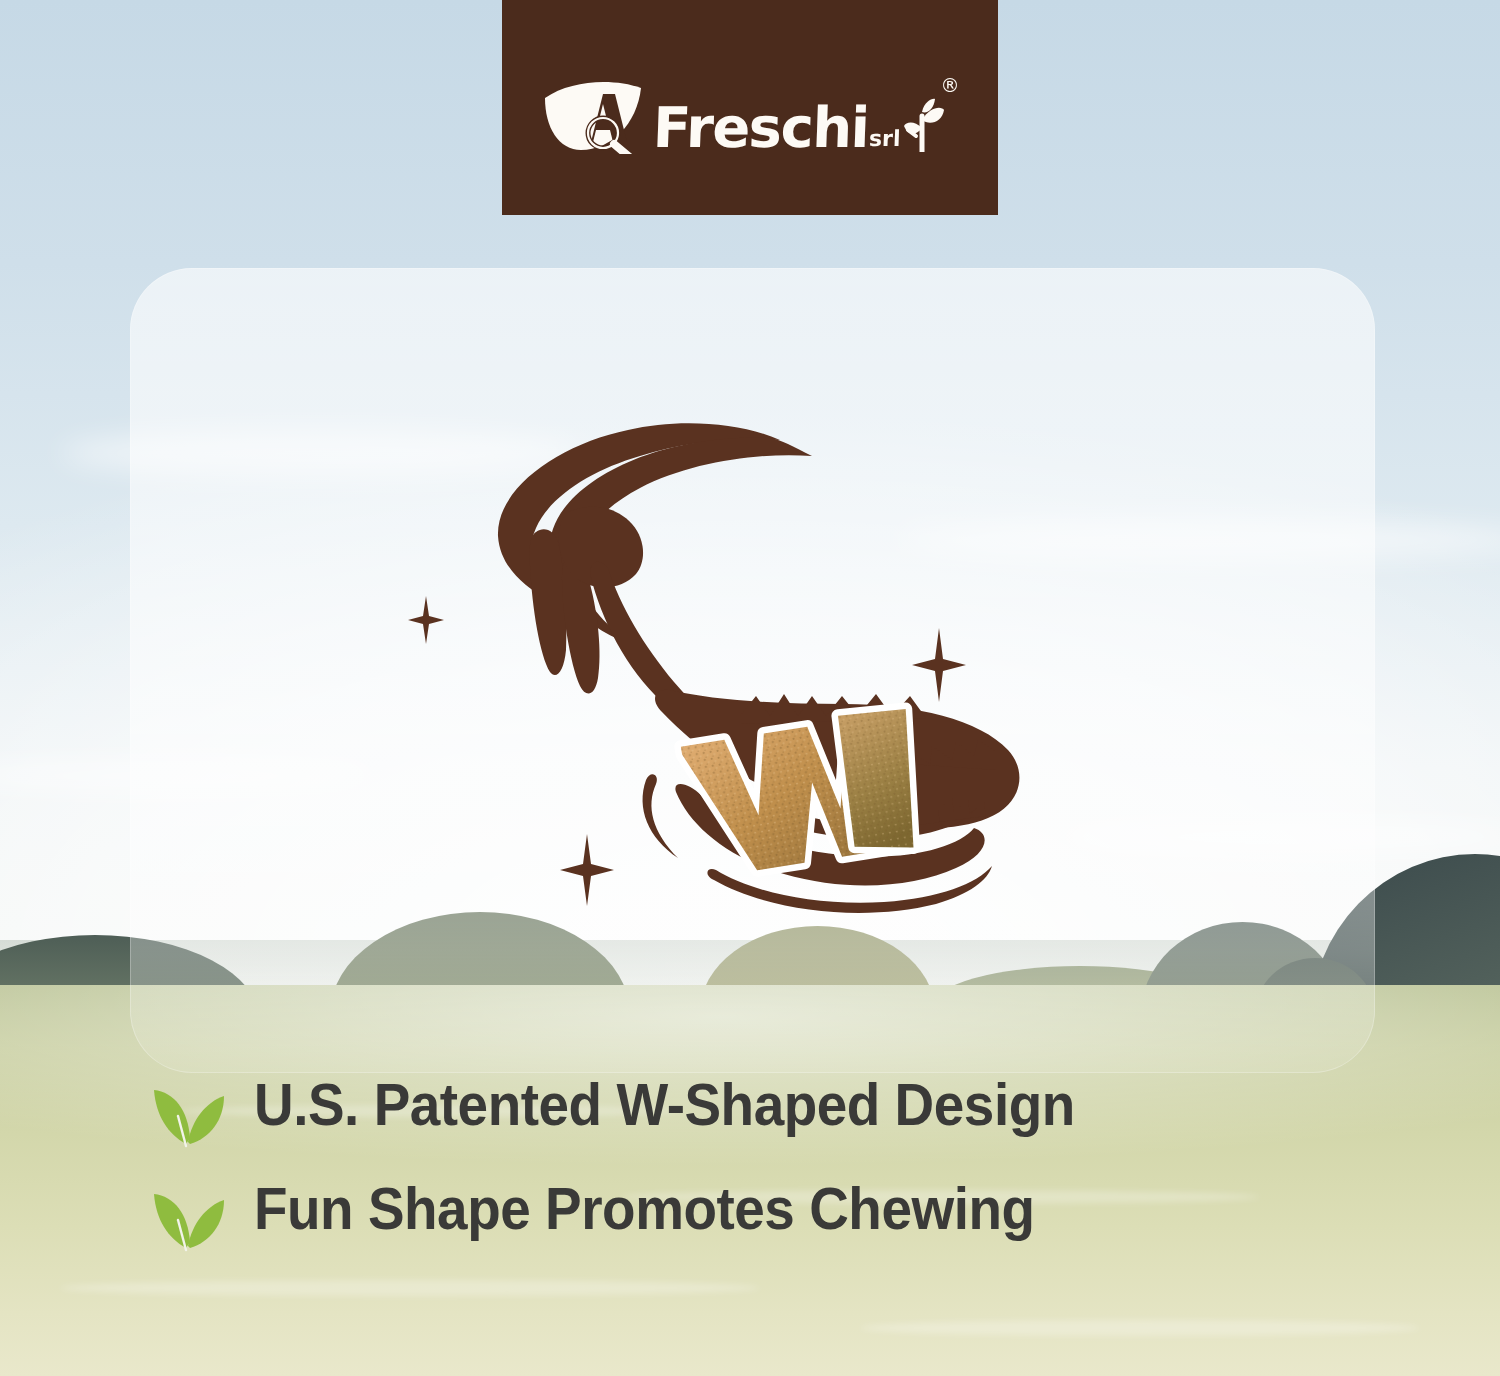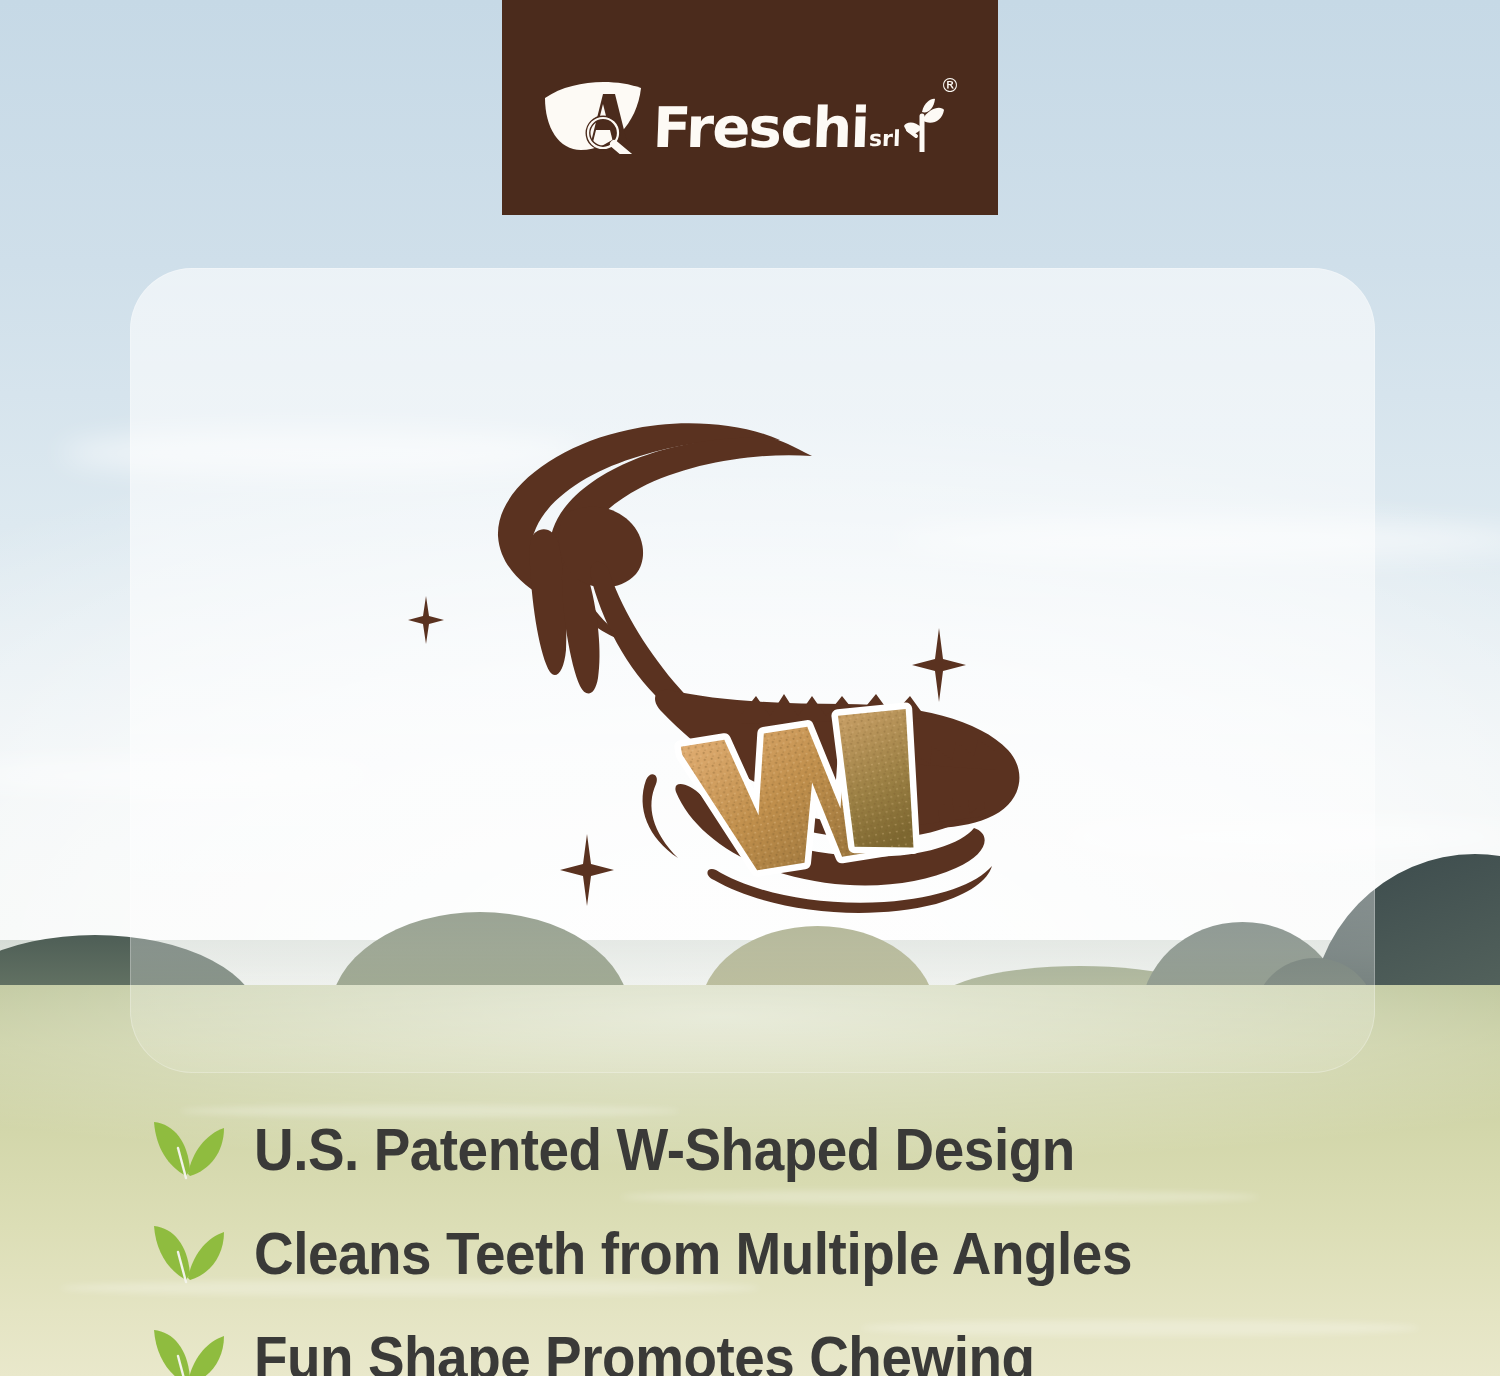--- a/index.html
+++ b/index.html
@@ -100,21 +100,21 @@
   }
 
   
   .spark{ position:absolute; }
 
   
   .bullets{
     position:absolute; left:148px; top:1076px; width:1320px;
   }
   .brow{
-    display:flex; align-items:flex-end;
+    display:flex; align-items:flex-start;
     height:104px;
   }
   .leaf-ico{ width:78px; height:72px; flex:0 0 78px; }
   .brow-text{
     margin-left:28px;
     color:#3a3a38;
     font-family:"Liberation Sans", sans-serif;
     font-weight:bold;
     font-size:59px;
     line-height:1;
@@ -341,33 +341,25 @@
 
     <div class="brow">
       <svg class="leaf-ico" viewBox="0 0 78 72">
         <path d="M38 68 C 20 58, 8 40, 6 14 C 26 16, 40 34, 42 62 Z" fill="#8fbc3f"></path>
         <path d="M40 66 C 44 44, 58 26, 76 20 C 76 44, 62 62, 42 68 Z" fill="#8fbc3f"></path>
         <path d="M38 70 L30 40" stroke="#f2f3ea" stroke-width="2.4" fill="none" stroke-linecap="round"></path>
       </svg>
       <span class="brow-text">U.S. Patented W-Shaped Design</span>
     </div>
 
+
     <div class="brow">
       <svg class="leaf-ico" viewBox="0 0 78 72">
         <path d="M38 68 C 20 58, 8 40, 6 14 C 26 16, 40 34, 42 62 Z" fill="#8fbc3f"></path>
         <path d="M40 66 C 44 44, 58 26, 76 20 C 76 44, 62 62, 42 68 Z" fill="#8fbc3f"></path>
         <path d="M38 70 L30 40" stroke="#f2f3ea" stroke-width="2.4" fill="none" stroke-linecap="round"></path>
       </svg>
-      <span class="brow-text">Cleans Teeth from Multiple Angles</span>
-    </div>
-
-    <div class="brow">
-      <svg class="leaf-ico" viewBox="0 0 78 72">
-        <path d="M38 68 C 20 58, 8 40, 6 14 C 26 16, 40 34, 42 62 Z" fill="#8fbc3f"></path>
-        <path d="M40 66 C 44 44, 58 26, 76 20 C 76 44, 62 62, 42 68 Z" fill="#8fbc3f"></path>
-        <path d="M38 70 L30 40" stroke="#f2f3ea" stroke-width="2.4" fill="none" stroke-linecap="round"></path>
-      </svg>
       <span class="brow-text">Fun Shape Promotes Chewing</span>
     </div>
 
   </div>
 
 </div>
 
 </body></html>

